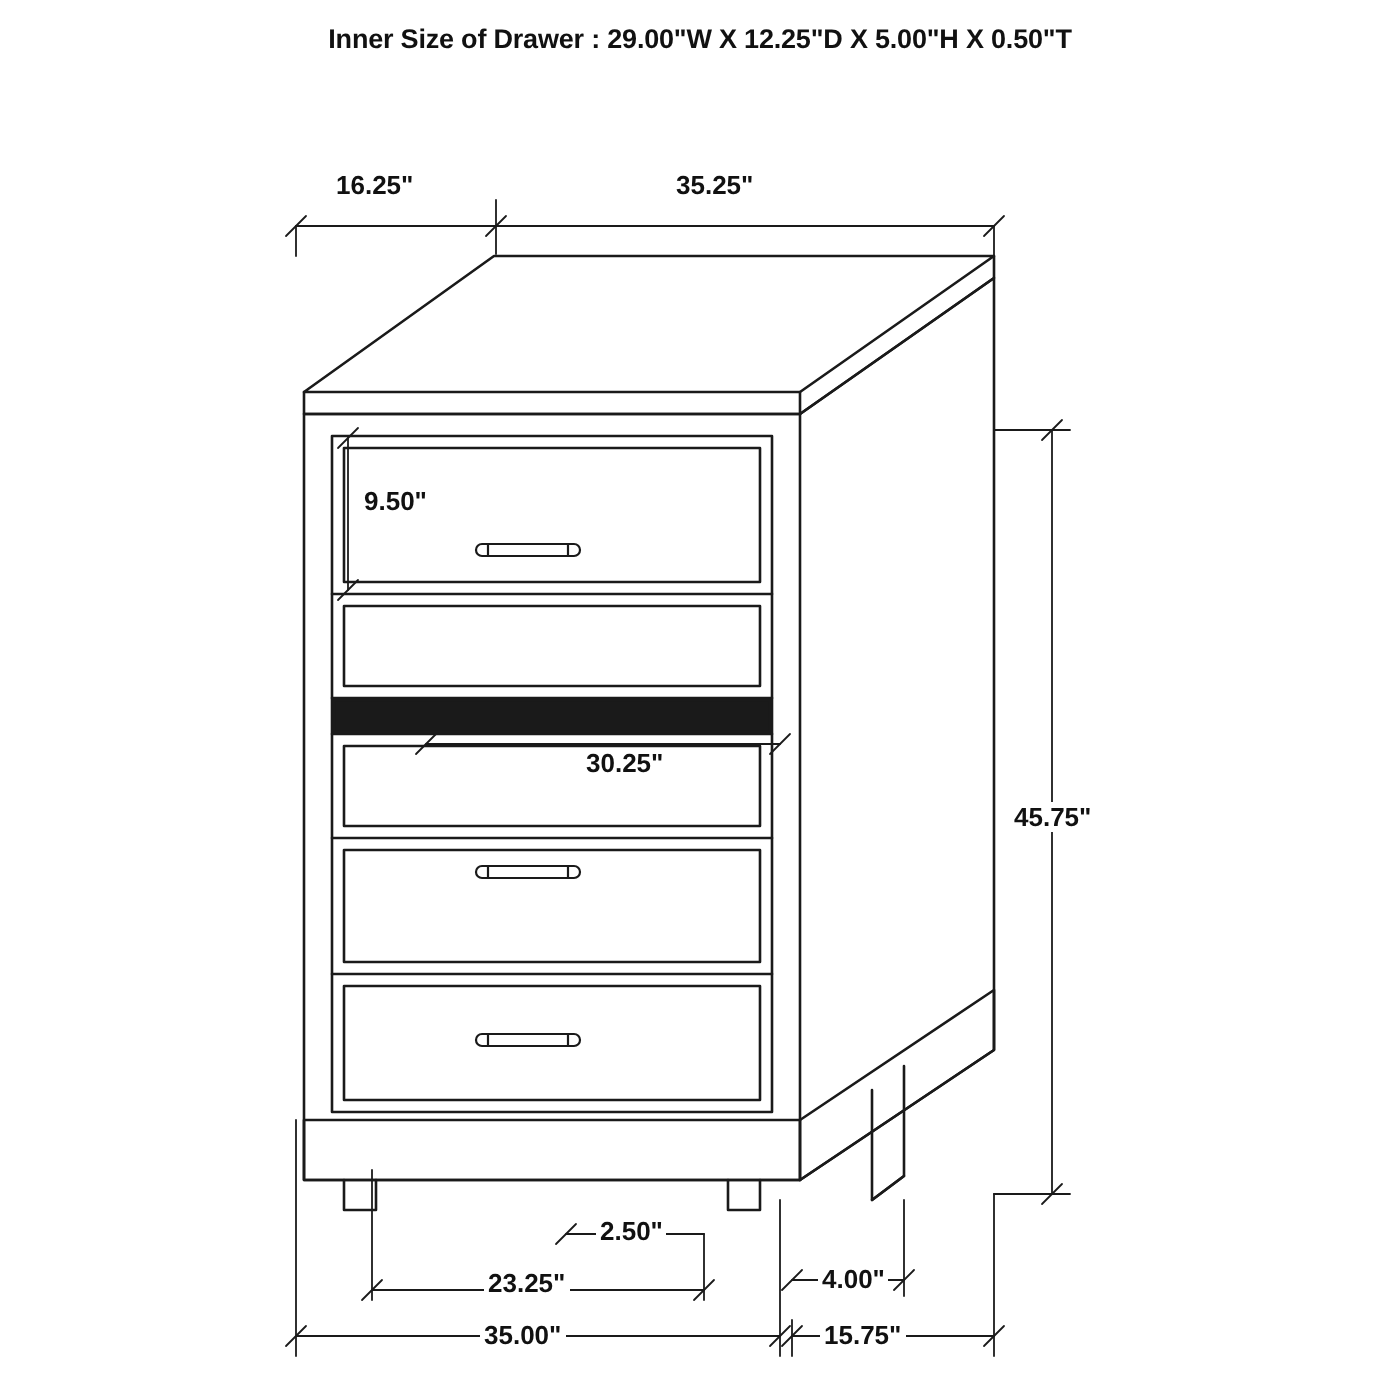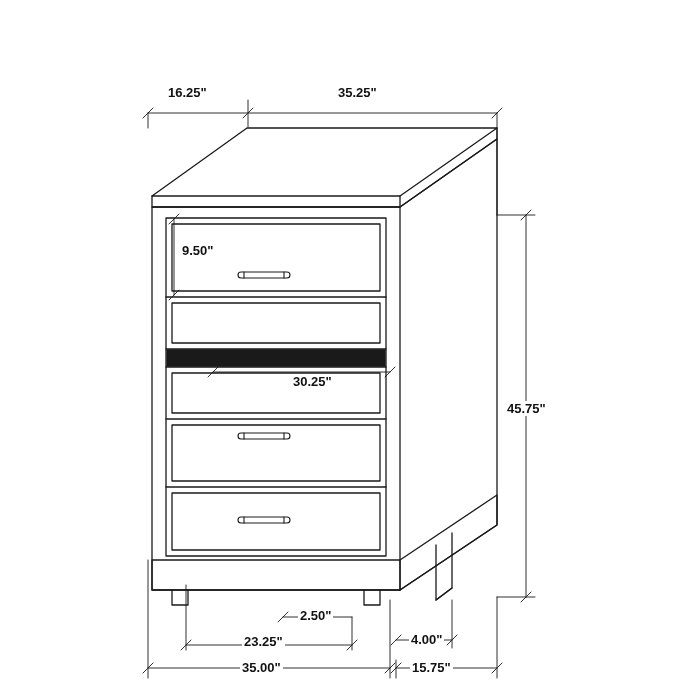--- a/index.html
+++ b/index.html
@@ -44,20 +44,21 @@
     background: #ffffff;
     padding: 0 2px;
     white-space: nowrap;
   }
 </style>
 </head>
 <body>
 
 <div id="stage">
 
+  <div id="title">Inner Size of Drawer : 29.00"W X 12.25"D X 5.00"H X 0.50"T</div>
 
   <svg id="drawing" width="700" height="700" viewBox="0 0 700 700">
     <g fill="none" stroke="#1a1a1a" stroke-width="1.3" stroke-linejoin="round" stroke-linecap="round">
 
       <g stroke-width="0.9">
 
         <line x1="148" y1="113" x2="497" y2="113"></line>
         <line x1="148" y1="113" x2="148" y2="128"></line>
         <line x1="248" y1="100" x2="248" y2="127"></line>
         <line x1="497" y1="113" x2="497" y2="215"></line>

